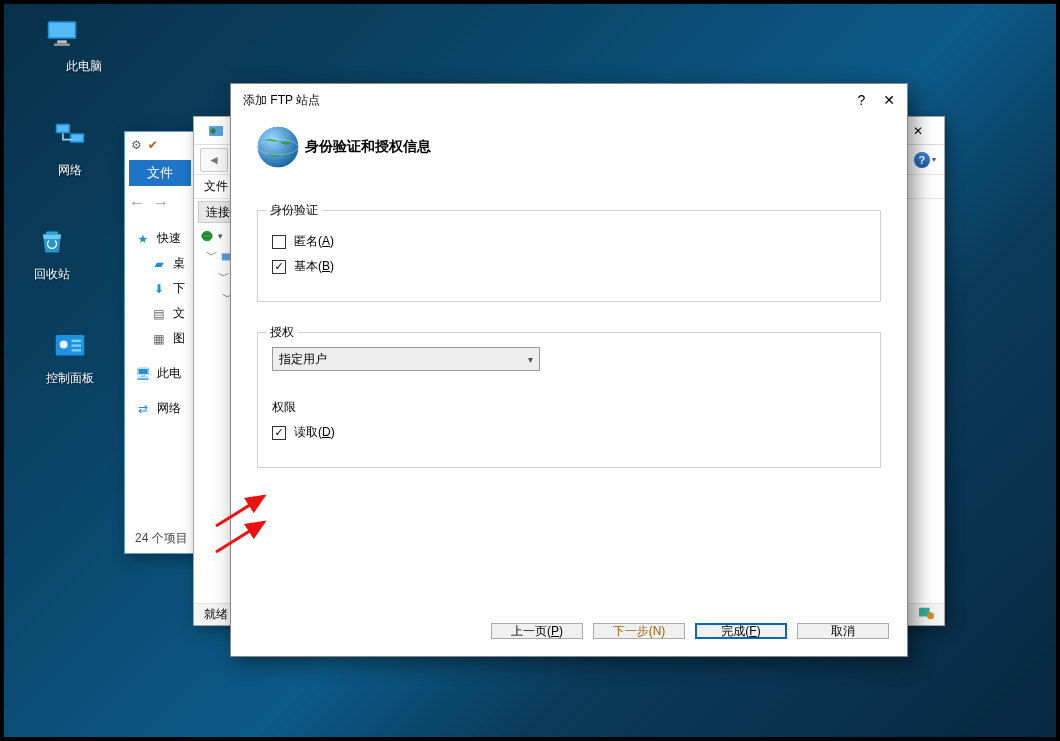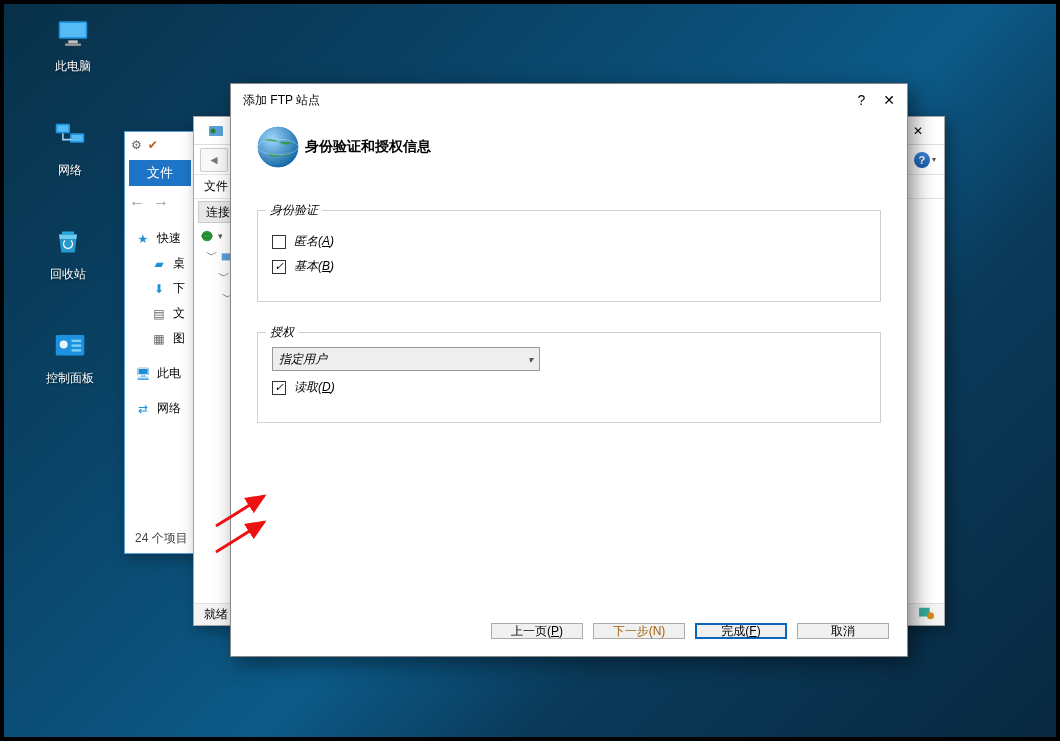--- a/index.html
+++ b/index.html
@@ -64,21 +64,21 @@
   
   .dialog {
     position: absolute; left: 230px; top: 83px; width: 678px; height: 574px;
     background: #fff; border: 1px solid #888; box-shadow: 6px 6px 20px rgba(0,0,0,.45);
   }
   .dialog .dtitle { height: 32px; display:flex; align-items:center; padding:0 12px; font-size:12px; }
   .dialog .dtitle .sp { margin-left:auto; display:flex; gap:18px; align-items:center; font-size:14px; }
   .dialog .dhead { display:flex; align-items:center; gap:2px; padding:6px 22px 18px; }
   .dialog .globe { width:50px; height:50px; }
   .dialog .dhead h2 { font-size:14px; font-weight:bold; }
-  .dialog .dbody { padding: 14px 26px 0 26px; font-style: italic; }
+  .dialog .dbody { padding: 14px 26px 0 26px; }
   .grp { border:1px solid #d0d0d0; padding: 14px 14px 18px; margin-top:6px; position:relative; }
   .grp .legend { position:absolute; top:-9px; left:8px; background:#fff; padding:0 4px; font-size:12px; }
   .chk { display:flex; align-items:center; gap:8px; margin:8px 0; font-size:12px; }
   .chk .hot { text-decoration: underline; }
   .checkbox { width:14px; height:14px; border:1px solid #333; display:inline-flex; align-items:center; justify-content:center; font-size:11px; line-height:1; }
   .checkbox.checked::after { content:"✓"; color:#000; }
   .sub-label { font-size:12px; margin:6px 0 4px; }
   .sub-label .hot { text-decoration:underline; }
   .sel { width:268px; height:24px; border:1px solid #999; background:#eee; display:flex; align-items:center; justify-content:space-between; padding:0 6px; font-size:12px; }
   .sel .dd { font-size:10px; color:#555; }
@@ -91,21 +91,21 @@
 
   
   .arrow { position:absolute; width:60px; height:40px; pointer-events:none; }
 
 </style>
 </head>
 <body>
 
 <div class="desktop"></div>
 
-<div class="dicon" style="left:33px; top:14px;">
+<div class="dicon" style="left:22px; top:14px;text-align:right;">
   <div class="glyph">
     <svg viewBox="0 0 48 48" width="38" height="38">
         <rect x="6" y="8" width="36" height="22" rx="2" fill="#1d92e0"></rect>
         <rect x="8" y="10" width="32" height="18" fill="#56bbf4"></rect>
         <rect x="18" y="32" width="12" height="4" fill="#c0c0c0"></rect>
         <rect x="14" y="36" width="20" height="3" fill="#9a9a9a"></rect>
       </svg>
   </div>
   <div class="lbl">此电脑</div>
 </div>
@@ -116,21 +116,21 @@
         <rect x="6" y="6" width="18" height="12" rx="1" fill="#1d92e0"></rect>
         <rect x="24" y="18" width="18" height="12" rx="1" fill="#1d92e0"></rect>
         <path d="M15 18 v8 h12" stroke="#9cd3f5" stroke-width="2" fill="none"></path>
         <rect x="8" y="8" width="14" height="8" fill="#56bbf4"></rect>
         <rect x="26" y="20" width="14" height="8" fill="#56bbf4"></rect>
       </svg>
   </div>
   <div class="lbl">网络</div>
 </div>
 
-<div class="dicon" style="left:28px; top:222px;">
+<div class="dicon" style="left:12px; top:222px;">
   <div class="glyph">
     <svg viewBox="0 0 48 48" width="36" height="36">
         <path d="M12 14 h24 l-3 24 h-18 z" fill="#2aa8e0" opacity=".85"></path>
         <path d="M12 14 h24 l-1 6 h-22 z" fill="#6fc9ee"></path>
         <rect x="16" y="10" width="16" height="4" rx="1" fill="#2aa8e0"></rect>
         <path d="M20 22 a6 6 0 1 0 8 0" stroke="#fff" stroke-width="1.6" fill="none"></path>
       </svg>
   </div>
   <div class="lbl">回收站</div>
 </div>
@@ -299,20 +299,21 @@
 
     <div class="grp" style="margin-top:30px">
       <div class="legend">授权</div>
 
       <div class="sel">
         <span>指定用户</span>
         <span class="dd">▾</span>
       </div>
 
 
+      <div class="sub-label" style="margin-top:28px">权限</div>
 
       <label class="chk">
         <span class="checkbox checked"></span>
         <span><span>读取(</span><span class="hot">D</span><span>)</span></span>
       </label>
     </div>
 
   </div>
 
   <div class="footer">

